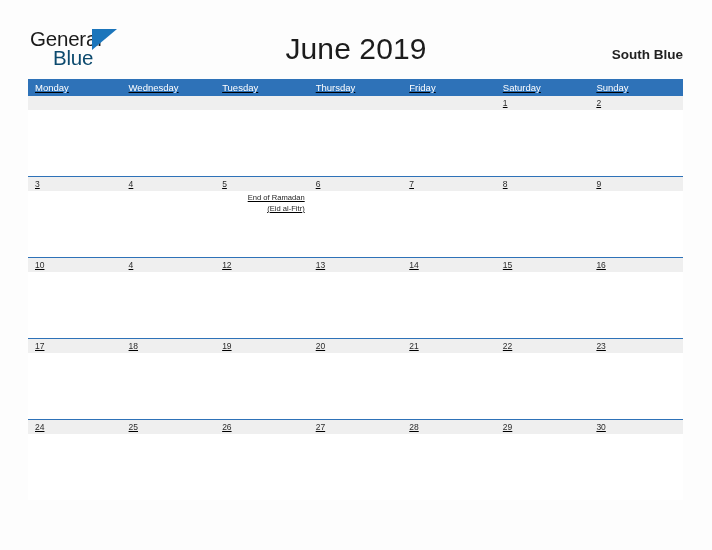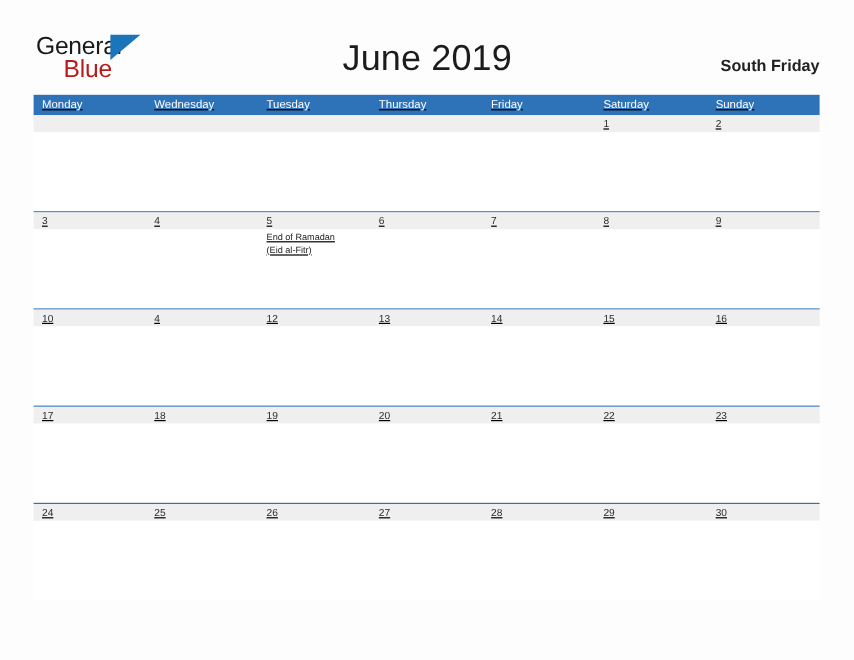--- a/index.html
+++ b/index.html
@@ -45,21 +45,21 @@
     letter-spacing: -0.2px;
     color: #1a1a1a;
     font-family: "Liberation Sans", sans-serif;
     line-height: 22px;
   }
   .logo-blue {
     position: absolute;
     left: 23px; top: 19px;
     font-size: 20.5px;
     letter-spacing: -0.2px;
-    color: #b91c1c;
+    color: #0c4a6e;
     font-family: "Liberation Sans", sans-serif;
     line-height: 22px;
   }
   .logo-flag {
     position: absolute;
     left: 62px;
     top: 1px;
     width: 0; height: 0;
     border-left: 25px solid #1b75bb;
     border-bottom: 21px solid transparent;
@@ -145,20 +145,21 @@
   }
   .body-cell {
     width: 93.571px;
     height: 66px;
     padding: 2px 4px 0 7px;
     font-size: 7.6px;
     line-height: 10.5px;
     color: #242424;
     font-family: "Liberation Sans", sans-serif;
     overflow: hidden;
+    text-align: right;
   }
   .event {
     display: block;
     white-space: nowrap;
   }
 </style>
 </head>
 <body>
 
 <div class="page">
@@ -166,21 +167,21 @@
   <div class="top-bar">
 
     <div class="logo">
       <span class="logo-general">General</span>
       <span class="logo-flag"></span>
       <span class="logo-blue">Blue</span>
     </div>
 
     <div class="title">June 2019</div>
 
-    <div class="region">South Friday</div>
+    <div class="region">South Blue</div>
 
   </div>
 
   <div class="calendar">
 
     <div class="dow-row">
       <div class="dow-cell">Monday</div>
       <div class="dow-cell">Wednesday</div>
       <div class="dow-cell">Tuesday</div>
       <div class="dow-cell">Thursday</div>

